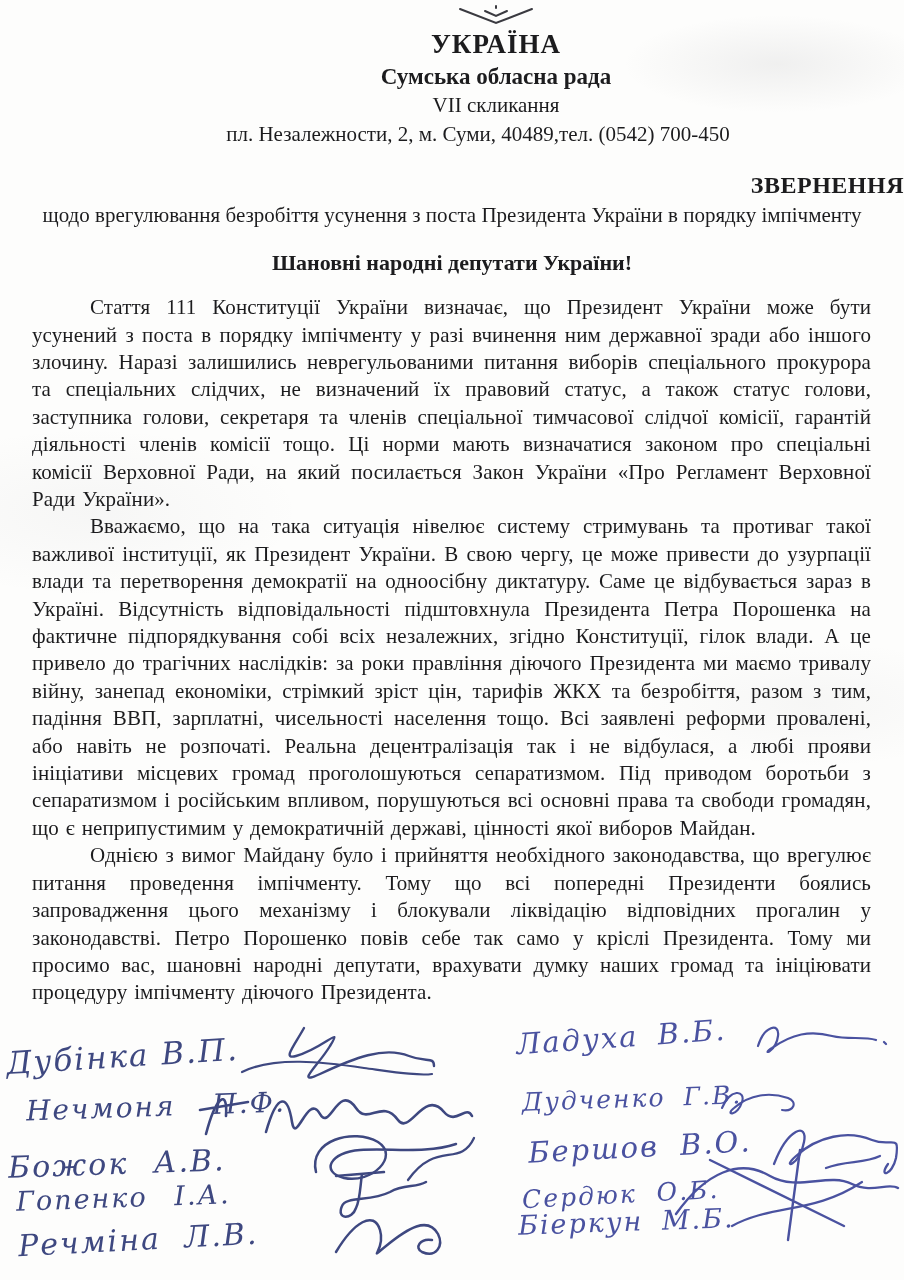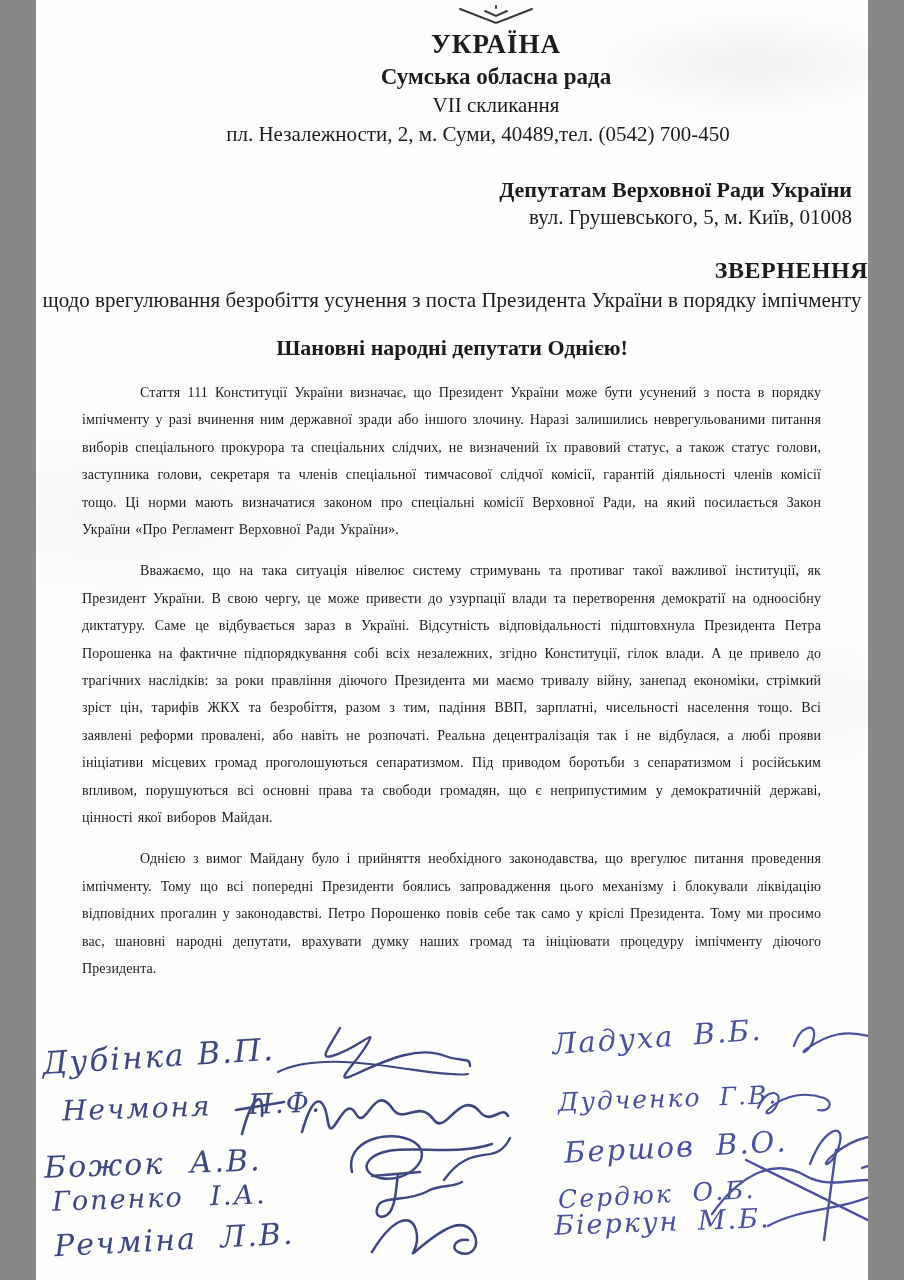--- a/index.html
+++ b/index.html
@@ -1,18 +1,18 @@
 <!DOCTYPE html>
 <html lang="uk" style="--ink-left: #3e4880; --ink-right: #4a52a0;"><head>
 <meta charset="utf-8">
 <style>
   html,body{margin:0;padding:0;background:#888;}
   .page{
     position:relative;
-    width:832px;height:1280px;
+    width:904px;height:1280px;
     margin:0 auto;
     background:
       radial-gradient(ellipse 220px 70px at 86% 5%, rgba(120,120,125,0.10), transparent 70%),
       radial-gradient(ellipse 300px 120px at 10% 40%, rgba(120,120,125,0.05), transparent 70%),
       radial-gradient(ellipse 260px 90px at 90% 55%, rgba(120,120,125,0.05), transparent 70%),
       #fdfdfc;
     overflow:hidden;
     font-family:"Liberation Serif", serif;
     color:#1c1c1e;
   }
@@ -28,22 +28,22 @@
   .recipient{margin-top:30px;text-align:right;padding-right:16px;}
   .recipient-line1{font-size:22px;font-weight:bold;line-height:1.25;}
   .recipient-line2{font-size:21px;line-height:1.3;}
   
   .doc-title{margin-top:26px;text-align:right;font-size:24px;font-weight:bold;letter-spacing:0.5px;}
   .doc-subject{margin-top:4px;text-align:center;font-size:21px;}
   .salutation{margin-top:22px;text-align:center;font-size:22px;font-weight:bold;}
   
   .body-text{margin:18px 33px 0 32px;}
   .body-text p{
-    margin:14px;
-    font-size:14px;
+    margin:0;
+    font-size:21px;
     line-height:27.4px;
     text-align:justify;
     text-indent:58px;
     letter-spacing:0.1px;
     word-spacing:1.5px;
   }
   
   .sig-layer{position:absolute;left:0;top:0;width:904px;height:1280px;}
   .sig-name{
     position:absolute;
@@ -91,28 +91,24 @@
       <path d="M4,5 L40,19 L76,5"></path>
       <path d="M29,7 L40,12 L51,7"></path>
       <path d="M40,2 L40,4"></path>
     </svg>
     <div class="country">УКРАЇНА</div>
     <div class="council">Сумська обласна рада</div>
     <div class="convocation">VII скликання</div>
     <div class="address">пл. Незалежности, 2, м. Суми, 40489,тел. (0542) 700-450</div>
   </div>
 
-  <div class="recipient">
-    <div class="recipient-line1">Депутатам Верховної Ради України</div>
-    <div class="recipient-line2">вул. Грушевського, 5, м. Київ, 01008</div>
-  </div>
 
   <div class="doc-title">ЗВЕРНЕННЯ</div>
   <div class="doc-subject">щодо врегулювання безробіття усунення з поста Президента України в порядку імпічменту</div>
-  <div class="salutation">Шановні народні депутати Однією!</div>
+  <div class="salutation">Шановні народні депутати України!</div>
 
   <div class="body-text">
     <p>Стаття 111 Конституції України визначає, що Президент України може бути усунений з поста в порядку імпічменту у разі вчинення ним державної зради або іншого злочину. Наразі залишились неврегульованими питання виборів спеціального прокурора та спеціальних слідчих, не визначений їх правовий статус, а також статус голови, заступника голови, секретаря та членів спеціальної тимчасової слідчої комісії, гарантій діяльності членів комісії тощо. Ці норми мають визначатися законом про спеціальні комісії Верховної Ради, на який посилається Закон України «Про Регламент Верховної Ради України».</p>
     <p>Вважаємо, що на така ситуація нівелює систему стримувань та противаг такої важливої інституції, як Президент України. В свою чергу, це може привести до узурпації влади та перетворення демократії на одноосібну диктатуру. Саме це відбувається зараз в Україні. Відсутність відповідальності підштовхнула Президента Петра Порошенка на фактичне підпорядкування собі всіх незалежних, згідно Конституції, гілок влади. А це привело до трагічних наслідків: за роки правління діючого Президента ми маємо тривалу війну, занепад економіки, стрімкий зріст цін, тарифів ЖКХ та безробіття, разом з тим, падіння ВВП, зарплатні, чисельності населення тощо. Всі заявлені реформи провалені, або навіть не розпочаті. Реальна децентралізація так і не відбулася, а любі прояви ініціативи місцевих громад проголошуються сепаратизмом. Під приводом боротьби з сепаратизмом і російським впливом, порушуються всі основні права та свободи громадян, що є неприпустимим у демократичній державі, цінності якої виборов Майдан.</p>
     <p>Однією з вимог Майдану було і прийняття необхідного законодавства, що врегулює питання проведення імпічменту. Тому що всі попередні Президенти боялись запровадження цього механізму і блокували ліквідацію відповідних прогалин у законодавстві. Петро Порошенко повів себе так само у кріслі Президента. Тому ми просимо вас, шановні народні депутати, врахувати думку наших громад та ініціювати процедуру імпічменту діючого Президента.</p>
   </div>
 
   <div class="sig-layer">
 
     <span class="sig-name ink-l sig-l1">Дубінка В.П.</span>

